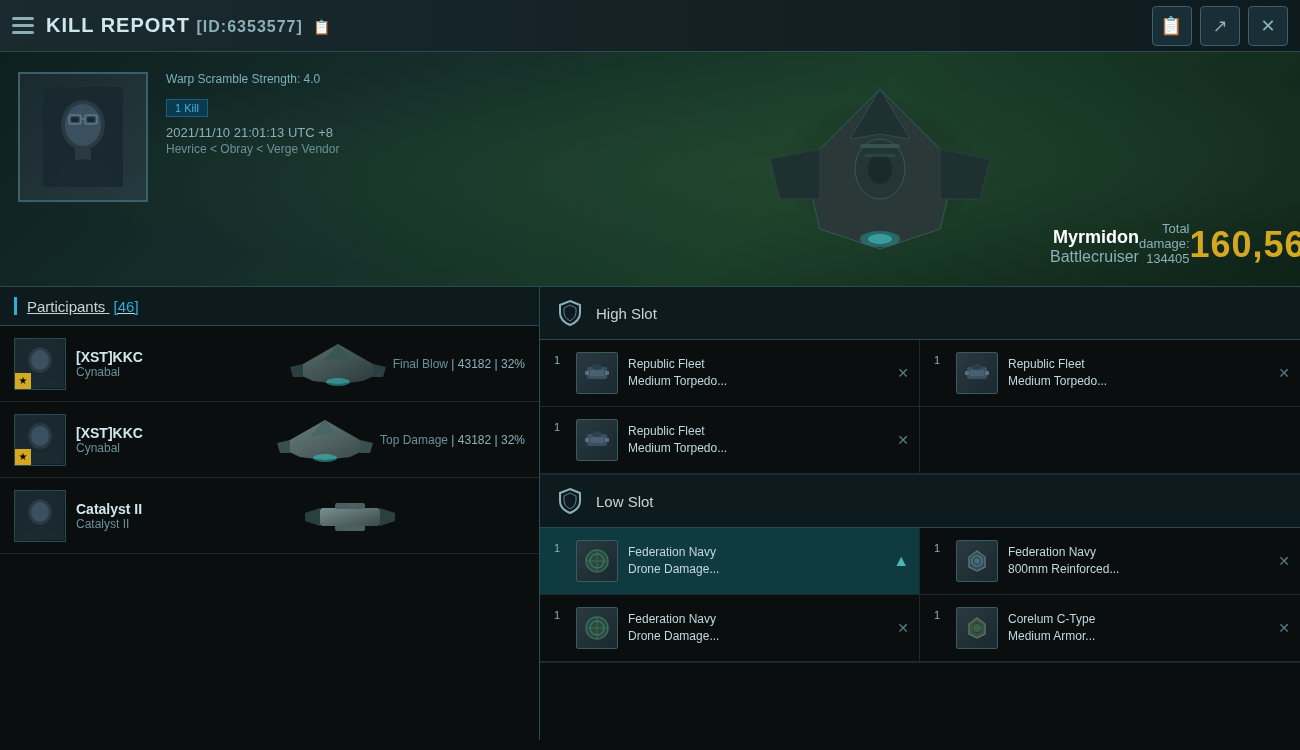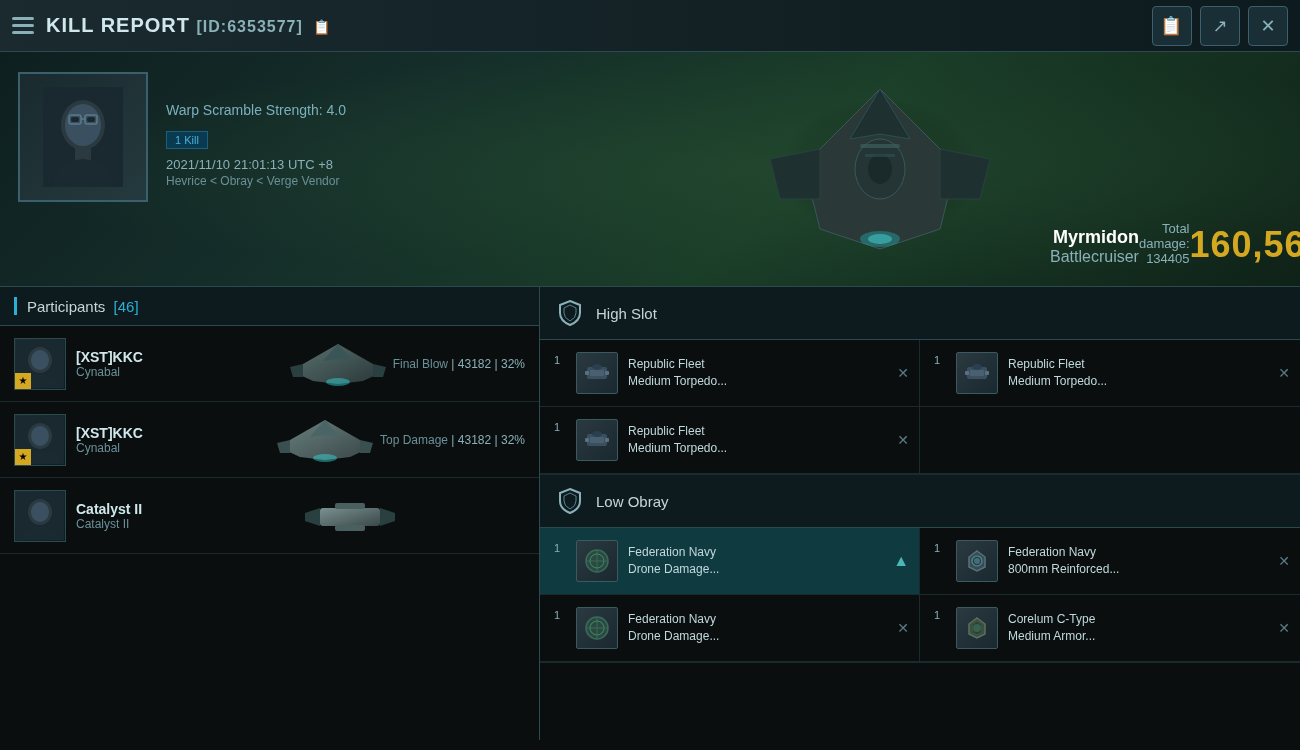--- a/index.html
+++ b/index.html
@@ -102,24 +102,23 @@
       position: relative;
       z-index: 2;
     }
     .hero-name {
       font-size: 28px;
       font-weight: bold;
       color: #e8f4f8;
       margin-bottom: 4px;
     }
     .hero-sub {
-      font-size: 14px;
+      font-size: 12px;
       color: #7ab0bc;
       margin-bottom: 12px;
-      margin-top: 30px;
     }
     .hero-badge {
       display: inline-block;
       background: #0a3a50;
       border: 1px solid #1a6080;
       color: #4ab0d8;
       font-size: 11px;
       padding: 2px 8px;
       border-radius: 0;
       margin-bottom: 8px;
@@ -211,20 +210,21 @@
     }
     .section-header-bar {
       width: 3px;
       height: 18px;
       background: #2ab0d8;
       margin-right: 10px;
     }
     .section-title {
       font-size: 15px;
       color: #c8d4d6;
+      text-decoration: underline;
     }
     .section-count {
       color: #2ab0d8;
       margin-left: 4px;
     }
 
     .participants-list {
       flex: 1;
       overflow: hidden;
     }
@@ -679,21 +679,21 @@
       <div style="border-right:none;border-bottom:1px solid #1a2a2e;"></div>
     </div>
 
     <div class="slot-section-header">
       <div class="slot-shield-icon">
         <svg width="28" height="28" viewBox="0 0 28 28">
             <path d="M14 2 L24 6 L24 14 Q24 22 14 26 Q4 22 4 14 L4 6 Z" fill="none" stroke="#8ab0b8" stroke-width="2"></path>
             <path d="M14 6 L20 9 L20 14 Q20 19 14 22 Q8 19 8 14 L8 9 Z" fill="none" stroke="#5a8090" stroke-width="1"></path>
           </svg>
       </div>
-      <span class="slot-section-title">Low Obray</span>
+      <span class="slot-section-title">Low Slot</span>
     </div>
 
     <div class="slot-grid">
 
       <div class="slot-item highlighted">
         <span class="slot-qty">1</span>
         <div class="slot-icon">
           <svg width="28" height="28" viewBox="0 0 28 28">
               <circle cx="14" cy="14" r="11" fill="#2a4a40" stroke="#3a6a58" stroke-width="1.5"></circle>
               <circle cx="14" cy="14" r="7" fill="none" stroke="#4a8a70" stroke-width="1"></circle>

